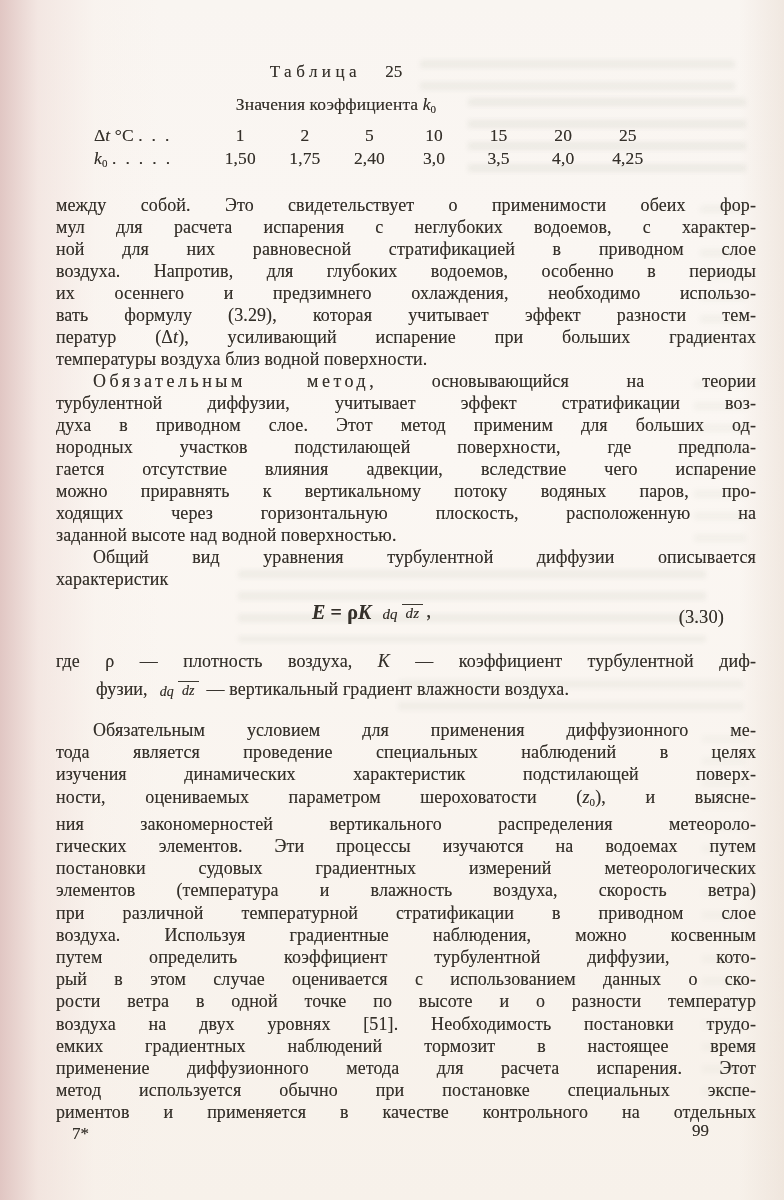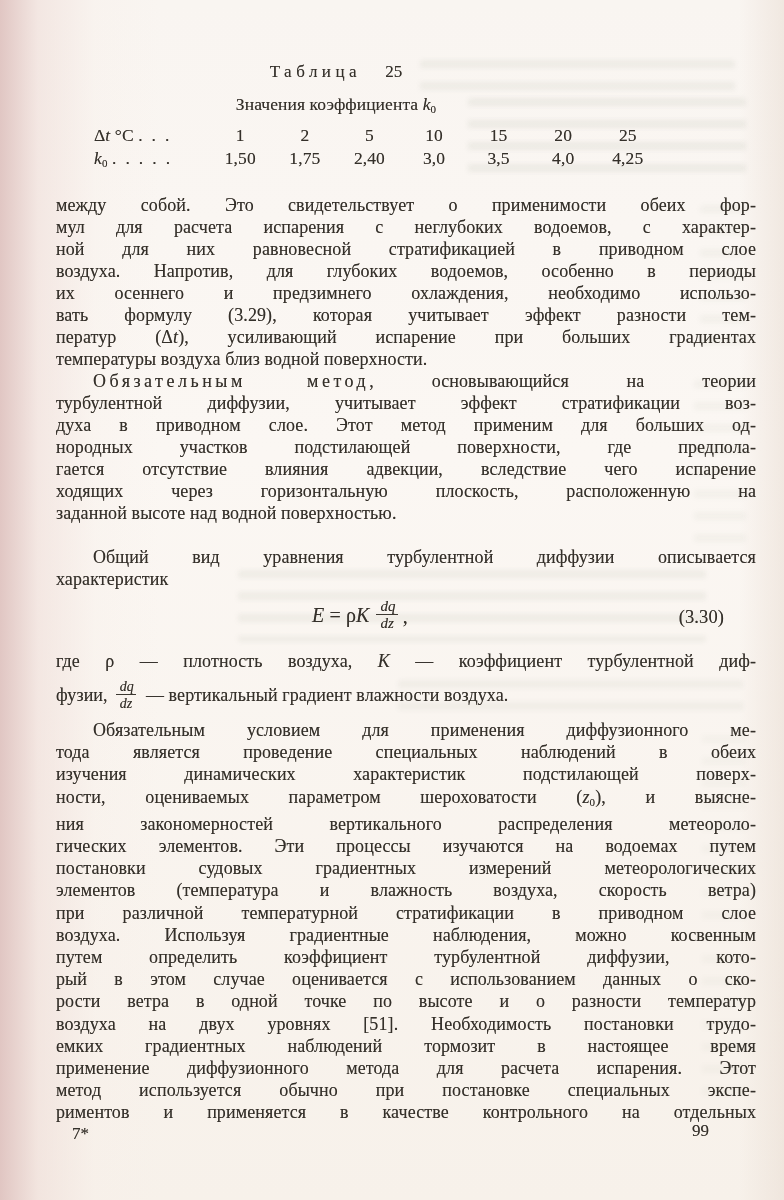--- a/index.html
+++ b/index.html
@@ -27,33 +27,33 @@
   
   .para { position:absolute; left:56px; width:700px; font-size:18px; line-height:22px; }
   .tline { text-align:justify; text-align-last:justify; }
   [data-last-left] .tline:last-child { text-align-last:left; }
   [data-indent-first] .tline:first-child { text-indent:37px; }
   .sp { letter-spacing:3.5px; }
 
   
   .eq-row { position:absolute; top:597px; left:56px; width:700px; height:54px; }
   .eq-main { position:absolute; left:256px; top:2px; display:flex; align-items:center; font-size:20px; }
-  .eq-lhs { padding-right:7px; }
-  .frac { display:inline-flex; flex-direction:column; align-items:flex-start; font-style:italic; }
+  .eq-lhs { padding-right:7px;font-weight:bold; }
+  .frac { display:inline-flex; flex-direction:row; align-items:flex-end; font-style:italic; }
   .frac .fnum { font-size:15px; line-height:15px; padding:0 4px; }
   .frac .fden { font-size:15px; line-height:17px; border-top:1.2px solid #3c3831; padding:0 4px; }
   .eq-comma { align-self:flex-end; margin:0 0 4px 3px; }
   .eq-no { position:absolute; right:32px; top:10px; font-size:18.5px; }
 
   
   .where-block { position:absolute; left:56px; width:700px; top:650px; font-size:18px; }
   .wline1 { text-align:justify; text-align-last:justify; line-height:22px; }
   .wline2 { display:flex; align-items:center; margin-top:7px; }
   .wline2 .frac .fnum, .wline2 .frac .fden { font-size:14px; }
-  .wline2 .pre { margin-right:8px; }
+  .wline2 .pre { margin-right:8px;margin-left:40px; }
   .wline2 .post { margin-left:8px; }
 
   
   .sig { position:absolute; left:72px; top:1124px; font-size:17px; }
   .pageno { position:absolute; left:692px; top:1121px; font-size:17px; }
 
   
   .ghost {
     position:absolute; pointer-events:none; border-radius:3px;
     background:repeating-linear-gradient(180deg, rgba(120,132,106,.16) 0px, rgba(120,132,106,.16) 8px, rgba(0,0,0,0) 8px, rgba(0,0,0,0) 22px);
@@ -115,20 +115,21 @@
       <div class="tline">ператур (Δ<i>t</i>), усиливающий испарение при больших градиентах</div>
       <div class="tline">температуры воздуха близ водной поверхности.</div>
     </div>
 
   <div class="para txt" data-last-left="" data-indent-first="" style="top:370px;">
       <div class="tline"><span class="sp">Обязательным метод</span>, основывающийся на теории</div>
       <div class="tline">турбулентной диффузии, учитывает эффект стратификации воз-</div>
       <div class="tline">духа в приводном слое. Этот метод применим для больших од-</div>
       <div class="tline">нородных участков подстилающей поверхности, где предпола-</div>
       <div class="tline">гается отсутствие влияния адвекции, вследствие чего испарение</div>
+      <div class="tline">можно приравнять к вертикальному потоку водяных паров, про-</div>
       <div class="tline">ходящих через горизонтальную плоскость, расположенную на</div>
       <div class="tline">заданной высоте над водной поверхностью.</div>
     </div>
 
   <div class="para txt" data-last-left="" data-indent-first="" style="top:546px;">
       <div class="tline">Общий вид уравнения турбулентной диффузии описывается</div>
       <div class="tline">характеристик</div>
     </div>
 
   <div class="eq-row txt">
@@ -150,21 +151,21 @@
       <span class="frac">
         <span class="fnum">dq</span>
         <span class="fden">dz</span>
       </span>
       <span class="post">— вертикальный градиент влажности воздуха.</span>
     </div>
   </div>
 
   <div class="para txt" data-indent-first="" style="top:719px; line-height:22.2px;">
       <div class="tline">Обязательным условием для применения диффузионного ме-</div>
-      <div class="tline">тода является проведение специальных наблюдений в обеих</div>
+      <div class="tline">тода является проведение специальных наблюдений в целях</div>
       <div class="tline">изучения динамических характеристик подстилающей поверх-</div>
       <div class="tline">ности, оцениваемых параметром шероховатости (<i>z</i><sub>0</sub>), и выясне-</div>
       <div class="tline">ния закономерностей вертикального распределения метеороло-</div>
       <div class="tline">гических элементов. Эти процессы изучаются на водоемах путем</div>
       <div class="tline">постановки судовых градиентных измерений метеорологических</div>
       <div class="tline">элементов (температура и влажность воздуха, скорость ветра)</div>
       <div class="tline">при различной температурной стратификации в приводном слое</div>
       <div class="tline">воздуха. Используя градиентные наблюдения, можно косвенным</div>
       <div class="tline">путем определить коэффициент турбулентной диффузии, кото-</div>
       <div class="tline">рый в этом случае оценивается с использованием данных о ско-</div>

